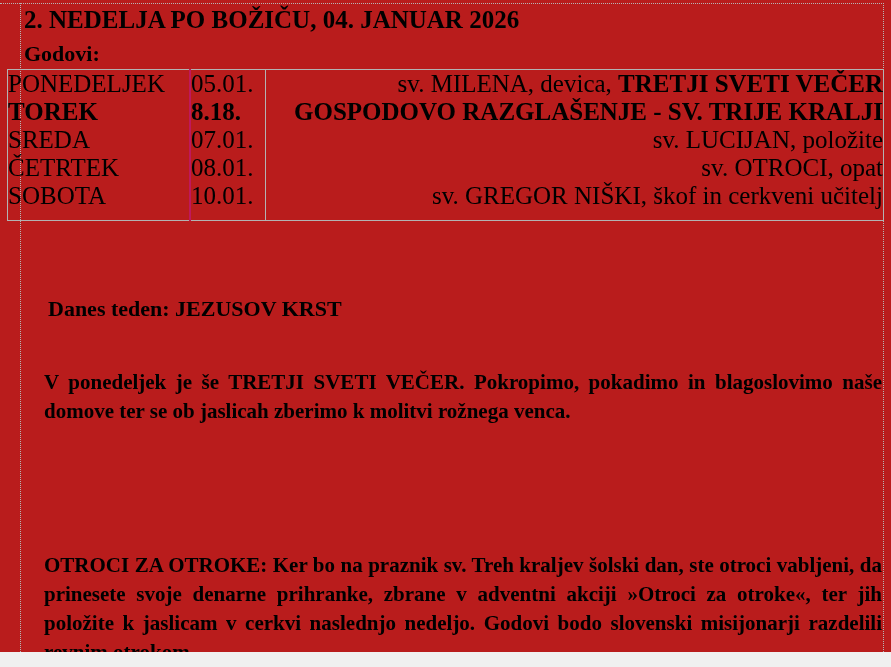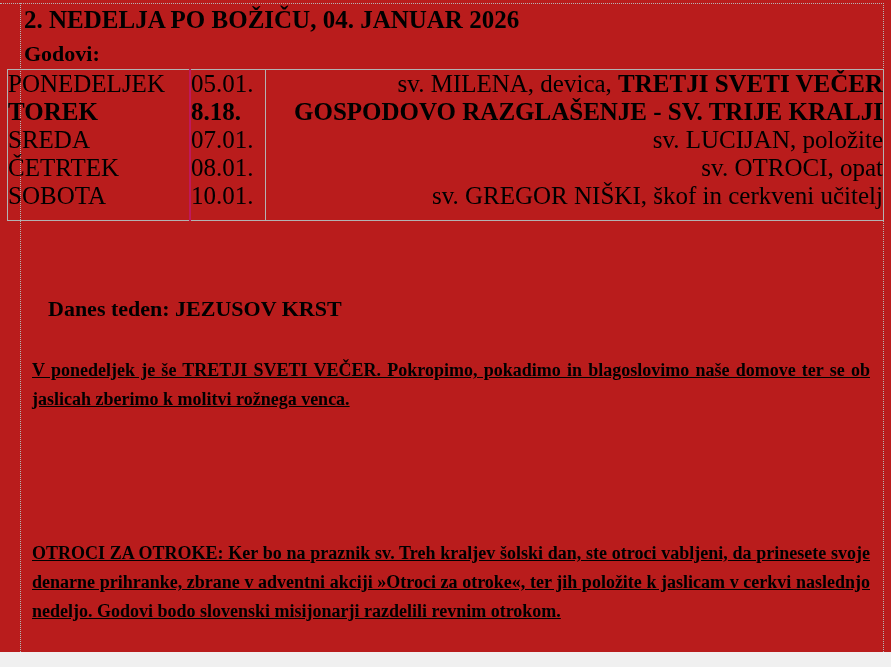--- a/index.html
+++ b/index.html
@@ -49,22 +49,22 @@
   td.desc { padding-left: 10px; border-left: 1px solid #b3b3b3; text-align: right; }
   tr.bold-row td { font-weight: bold; }
   tr.spacer-row td { height: 10px; }
   .strong { font-weight: bold; }
   .week-heading {
     position: absolute; left: 8px; top: 296px;
     font-size: 22px; font-weight: bold; white-space: nowrap; margin-left: 40px;
   }
   .para {
     position: absolute; left: 28px; width: 838px;
-    font-size: 18px; font-weight: bold; line-height: 29px;
-    text-align: justify; margin: 4px; text-decoration: underline;
+    font-size: 21px; font-weight: bold; line-height: 29px;
+    text-align: justify; margin: 16px;
   }
   .para-1 { top: 352px; }
   .para-2 { top: 431px; }
   .para-3 { top: 535px; }
   .outside-band {
     position: absolute; left: 0; top: 652px; width: 891px; height: 15px;
     background: #f0f0f0;
   }
 </style>
 </head>

